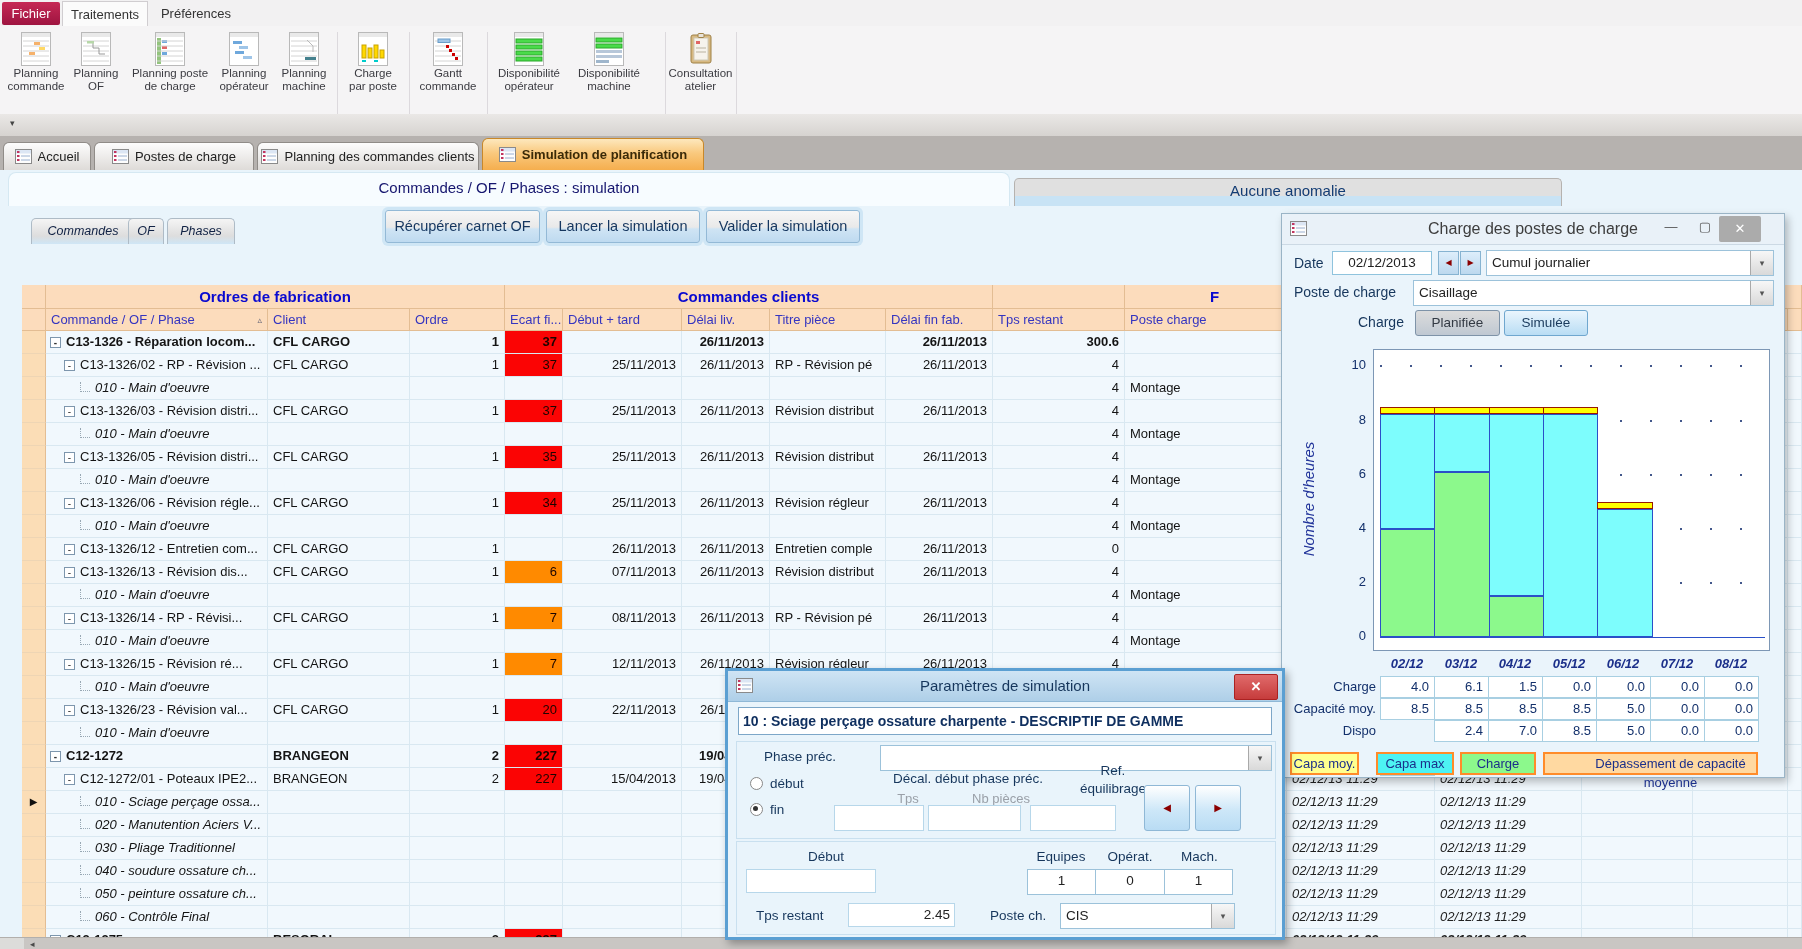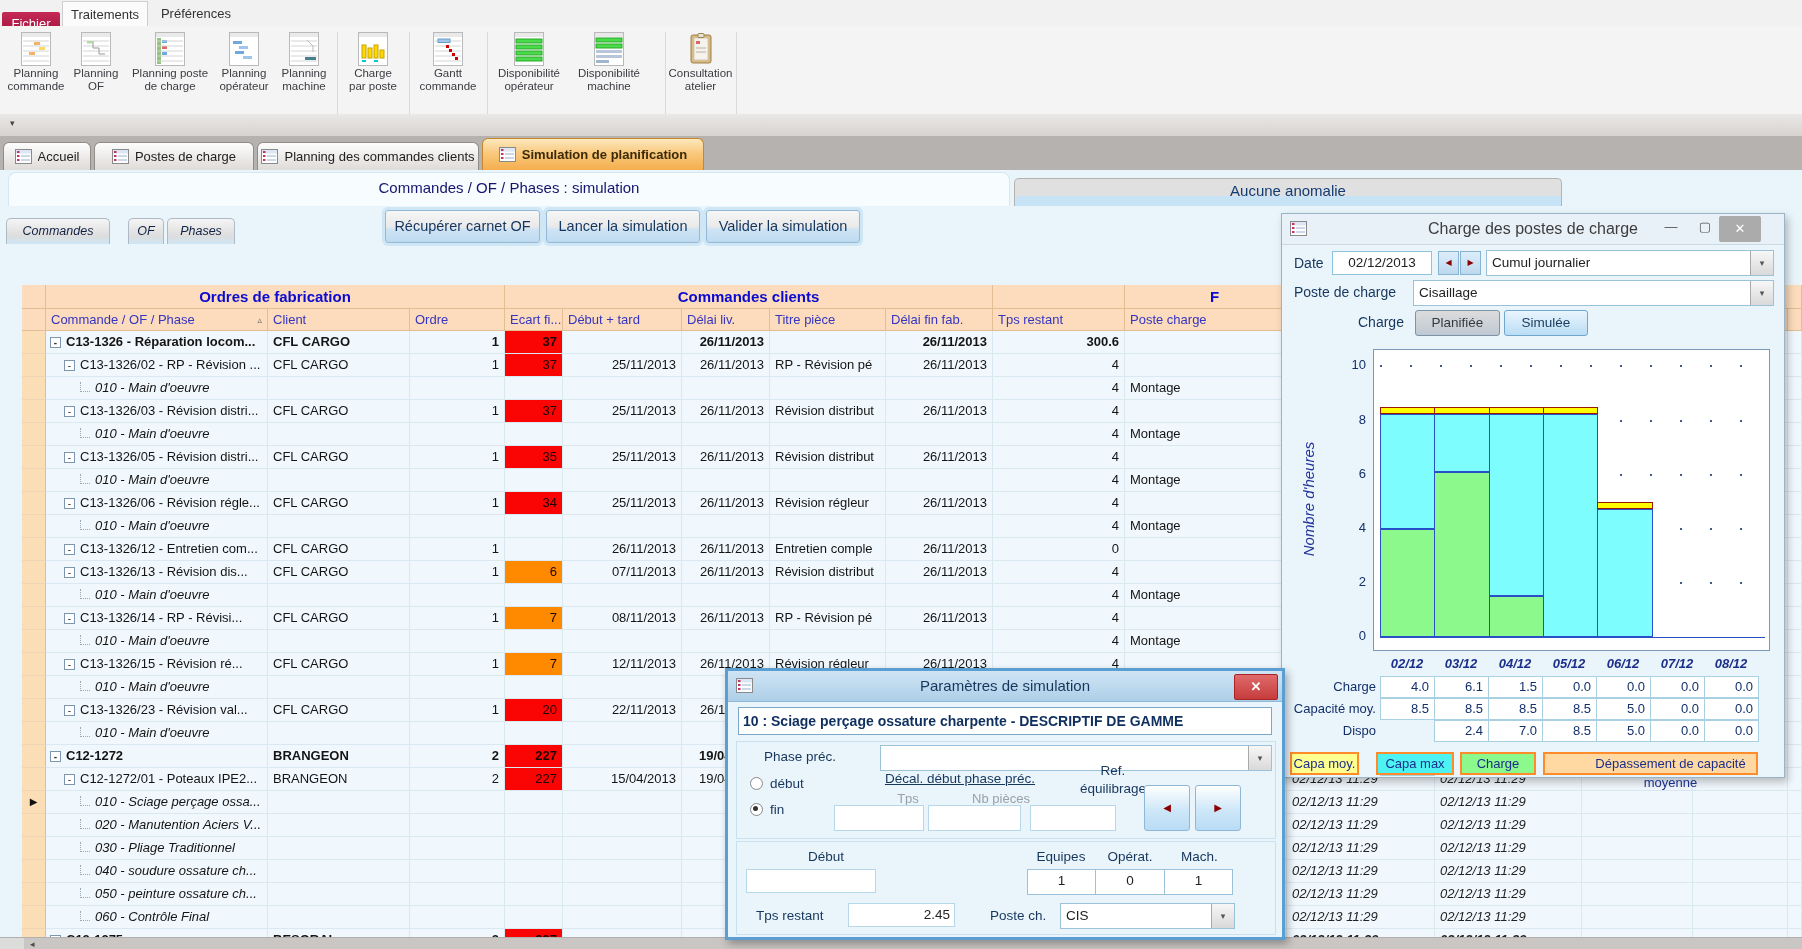--- a/index.html
+++ b/index.html
@@ -1,21 +1,21 @@
 <!DOCTYPE html>
 <html><head>
 <meta charset="utf-8">
 <style>
   html,body{margin:0;padding:0;}
   body{width:1802px;height:949px;position:relative;overflow:hidden;
        font-family:"Liberation Sans",sans-serif;background:#e9f4fb;color:#222;}
   .abs{position:absolute;}
   
   #menubar{left:0;top:0;width:1802px;height:26px;background:#f2f1f2;}
-  #fichier{left:2px;top:12px;width:58px;height:23px;border-radius:2px;
+  #fichier{left:2px;top:2px;width:58px;height:23px;border-radius:2px;
     background:linear-gradient(#c62955,#9e1440);color:#fff;font-size:13px;
     text-align:center;line-height:23px;}
   #menu-traitements{left:62px;top:1px;width:84px;height:25px;background:#fbfbfb;
     border:1px solid #d0cdd0;border-bottom:none;font-size:13px;text-align:center;line-height:25px;color:#333;}
   #menu-preferences{left:150px;top:1px;width:92px;height:25px;font-size:13px;text-align:center;line-height:25px;color:#333;}
   
   #ribbon{left:0;top:26px;width:1802px;height:88px;background:#f5f4f5;border-bottom:1px solid #cfccc9;}
   .rbtn{position:absolute;top:4px;height:92px;text-align:center;cursor:default;}
   .rbtn .ric{display:block;margin:2px auto 1px auto;width:30px;height:34px;}
   .rbtn .rlb{font-size:11.5px;line-height:13px;color:#3b3b41;white-space:pre-line;}
@@ -1002,21 +1002,21 @@
   <div class="dbox" style="left:8px;top:70px;width:538px;height:96px;"></div>
   <div class="dbox" style="left:8px;top:170px;width:538px;height:92px;"></div>
   <div class="dlabel" style="left:36px;top:78px;">Phase préc.</div>
   <div class="combo" style="left:152px;top:74px;width:392px;height:26px;">
     <span></span><span class="arr">▾</span>
   </div>
   <div class="radio" style="left:22px;top:106px;"></div>
   <div class="dlabel" style="left:42px;top:105px;">début</div>
   <div class="radio sel" style="left:22px;top:132px;"></div>
   <div class="dlabel" style="left:42px;top:131px;">fin</div>
-  <div class="dlabel" style="left:112px;top:100px;width:240px;text-align:center;text-decoration:underline;">Décal. début phase préc.</div>
+  <div class="dlabel" style="left:120px;top:100px;width:240px;text-align:center;">Décal. début phase préc.</div>
   <div class="glabel" style="left:150px;top:120px;width:60px;">Tps</div>
   <div class="glabel" style="left:228px;top:120px;width:90px;">Nb pièces</div>
   <div class="dinput" style="left:106px;top:134px;width:90px;height:26px;"></div>
   <div class="dinput" style="left:200px;top:134px;width:93px;height:26px;"></div>
   <div class="dlabel" style="left:330px;top:92px;width:110px;text-align:center;">Ref.</div>
   <div class="dlabel" style="left:330px;top:110px;width:110px;text-align:center;">équilibrage</div>
   <div class="dinput" style="left:302px;top:134px;width:86px;height:26px;"></div>
   <div class="navbtn" style="left:416px;top:114px;">◀</div>
   <div class="navbtn" style="left:467px;top:114px;">▶</div>
   <div class="dlabel" style="left:80px;top:178px;">Début</div>
@@ -1028,18 +1028,18 @@
   <div class="dinput" style="left:367px;top:198px;width:70px;height:26px;text-align:center;border-color:#9cc2da;">0</div>
   <div class="dinput" style="left:436px;top:198px;width:69px;height:26px;text-align:center;border-color:#9cc2da;">1</div>
   <div class="dlabel" style="left:28px;top:237px;">Tps restant</div>
   <div class="dinput" style="left:120px;top:232px;width:107px;height:24px;text-align:right;">2.45</div>
   <div class="dlabel" style="left:262px;top:237px;text-align:center;">Poste ch.</div>
   <div class="combo" style="left:332px;top:232px;width:175px;height:26px;">
     <span>CIS</span><span class="arr">▾</span>
   </div>
 </div>
 
-<div class="vtab abs" style="left: 6px; width: 104px;">Commandes</div>
+<div class="vtab abs" style="left: 31px; width: 104px;">Commandes</div>
 <div class="vtab abs" style="left: 128px; width: 36px;">OF</div>
 <div class="vtab abs" style="left: 167px; width: 68px;">Phases</div>
 <div class="actbtn abs" style="left: 385px; width: 155px;">Récupérer carnet OF</div>
 <div class="actbtn abs" style="left: 546px; width: 154px;">Lancer la simulation</div>
 <div class="actbtn abs" style="left: 706px; width: 154px;">Valider la simulation</div>
 
 </body></html>

